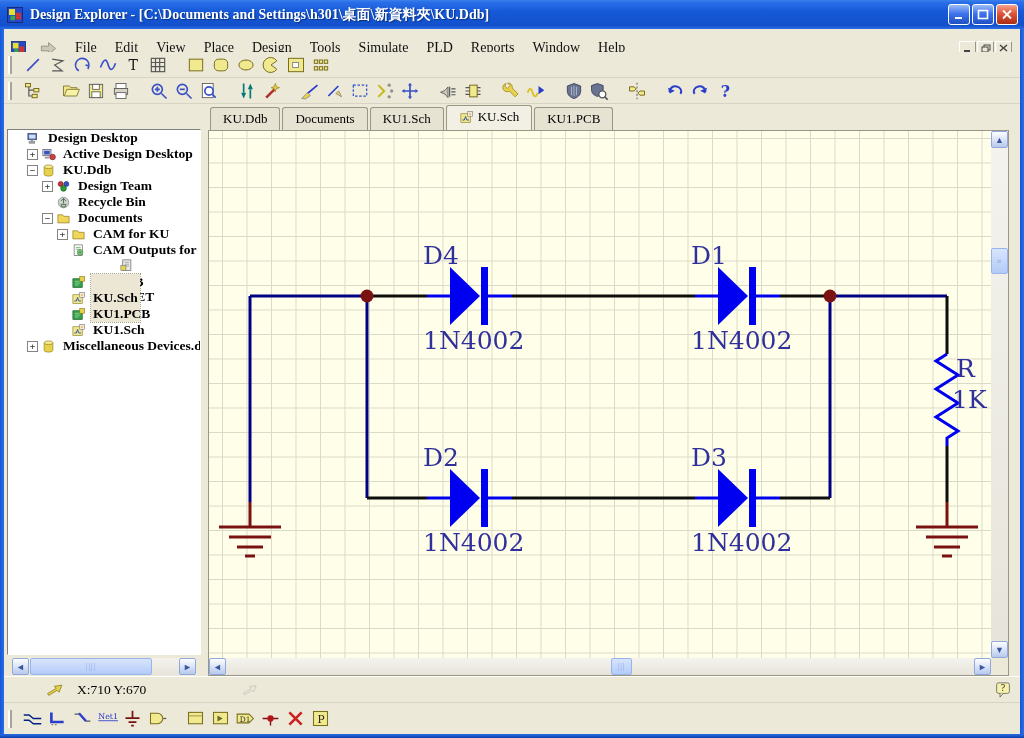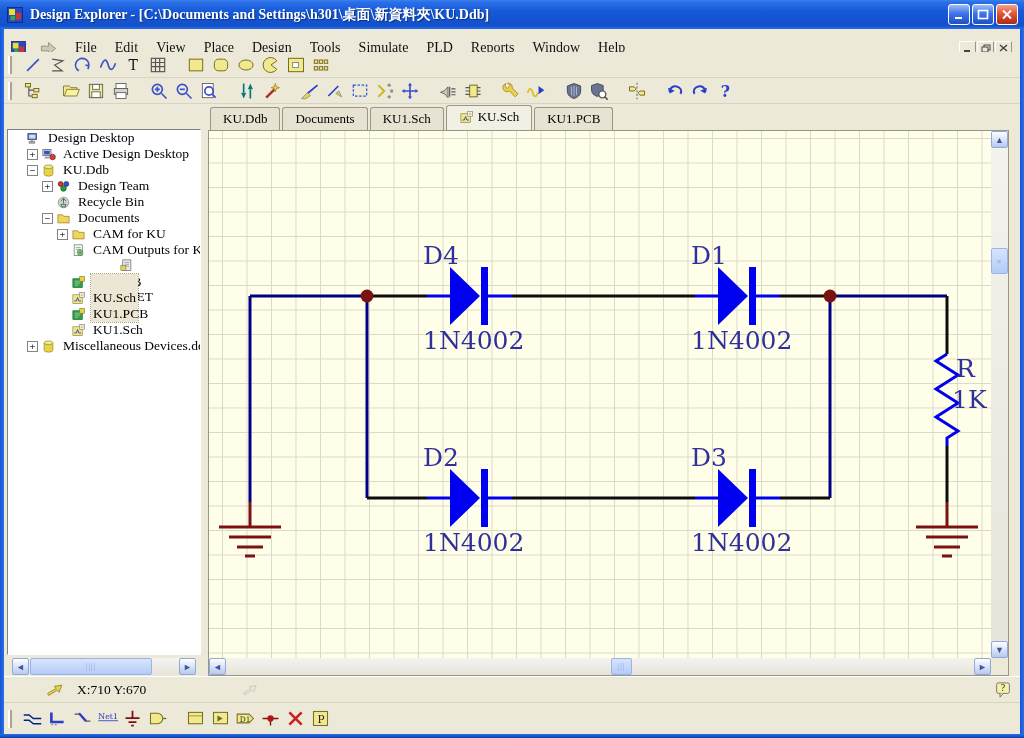--- a/index.html
+++ b/index.html
@@ -52,21 +52,21 @@
   .ptab { font-size:13px; padding:2px 10px 3px; border:1px solid #9a9684; border-bottom:none;
     border-radius:3px 3px 0 0; background:#e2dfcd; margin-right:-2px; position:relative; }
   .ptab.active { background:#ece9d8; z-index:2; padding-bottom:5px; border-color:#8a8674; }
   #tree-frame { position:absolute; left:3px; right:3px; top:25px; height:526px; background:#fff;
     border:1px solid #808080; border-right-color:#fff; border-bottom-color:#fff; overflow:hidden; }
   .tree-row { display:flex; align-items:center; height:16px; white-space:nowrap; font-size:13.5px; }
   .tgl { width:11px; height:11px; border:1px solid #848484; background:#fff; color:#333;
     font:9px/9px "DejaVu Sans Mono",monospace; text-align:center; margin-right:3px; flex:none; }
   .tgl-sp { width:14px; flex:none; }
   .tree-ico { width:17px; height:15px; margin-right:3px; flex:none; }
-  .tree-label { padding:16px 2px; }
+  .tree-label { padding:16px 2px;font-weight:bold; }
   .tree-label.sel { background:#ece7d4; outline:1px dotted #a8a488; }
   #tree-hscroll { position:absolute; left:8px; right:8px; top:554px; height:17px; }
 
   
   .sb-track { position:absolute; background:linear-gradient(#f4f3ee,#e6e4da); }
   .sb-btn, .sb-thumb { position:absolute; background:linear-gradient(#fdfefe,#cdd9f4 70%,#b8c9ee);
     border:1px solid #90a8dc; border-radius:2px; display:flex; align-items:center; justify-content:center;
     color:#3a56a0; font-size:9px; }
   .sb-thumb { background:linear-gradient(#d8e4fc,#b4cbf8); border-color:#98b4ec; }
   .sbh .sb-btn { top:0; width:17px; height:17px; }

